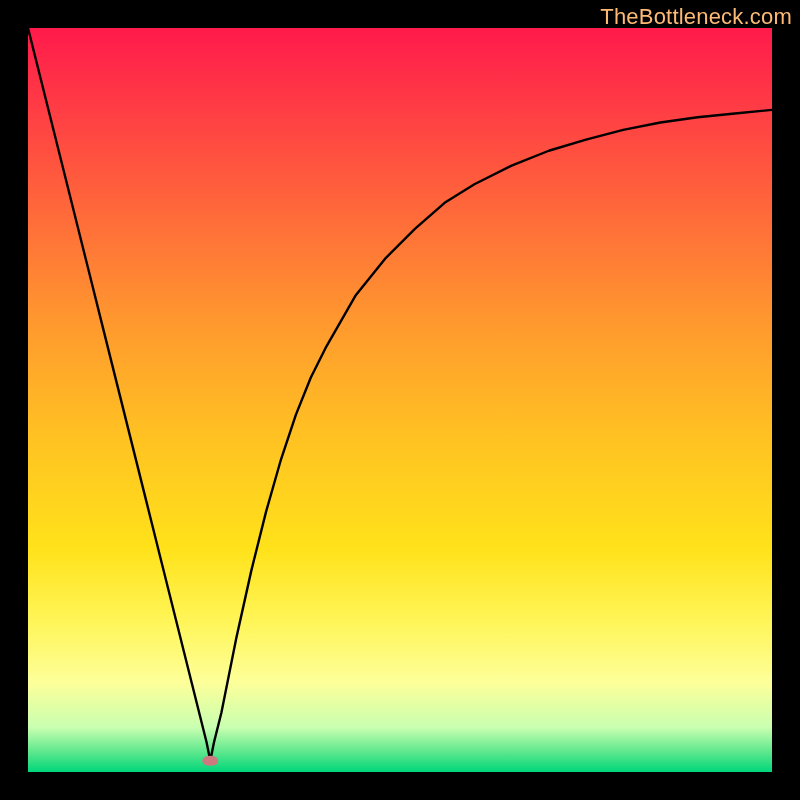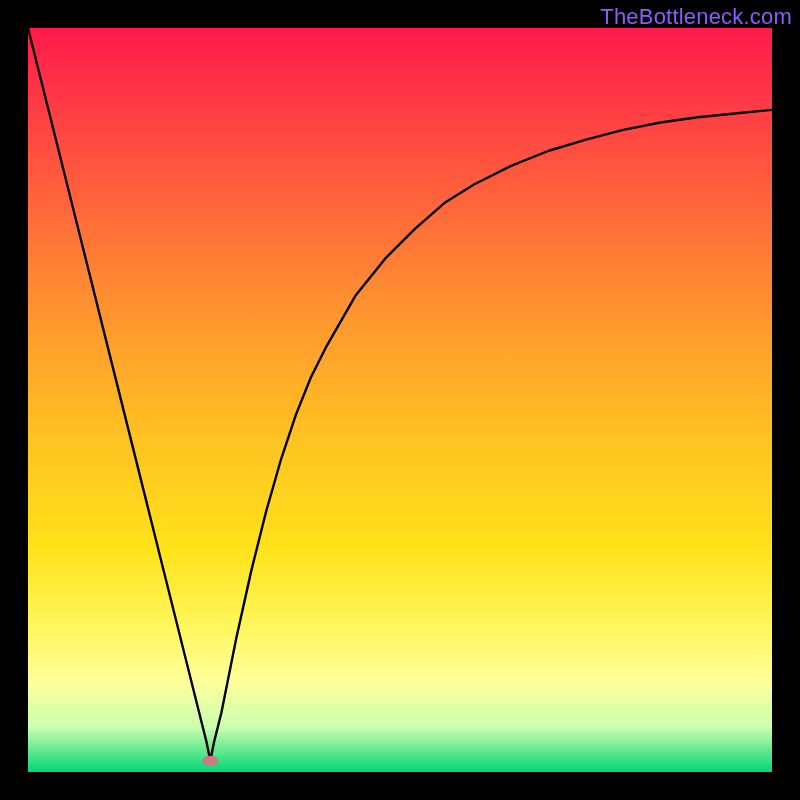--- a/index.html
+++ b/index.html
@@ -23,21 +23,21 @@
     position: absolute;
     left: 0;
     top: 0;
     width: 744px;
     height: 744px;
   }
   .watermark {
     position: absolute;
     top: 4px;
     right: 8px;
-    color: #8b5cf6;
+    color: #fdba74;
     font-size: 22px;
     letter-spacing: 0.2px;
     font-weight: 400;
   }
 </style>
 </head>
 <body>
 
 <div class="frame">
   <svg class="plot" viewBox="0 0 744 744" preserveAspectRatio="none">

